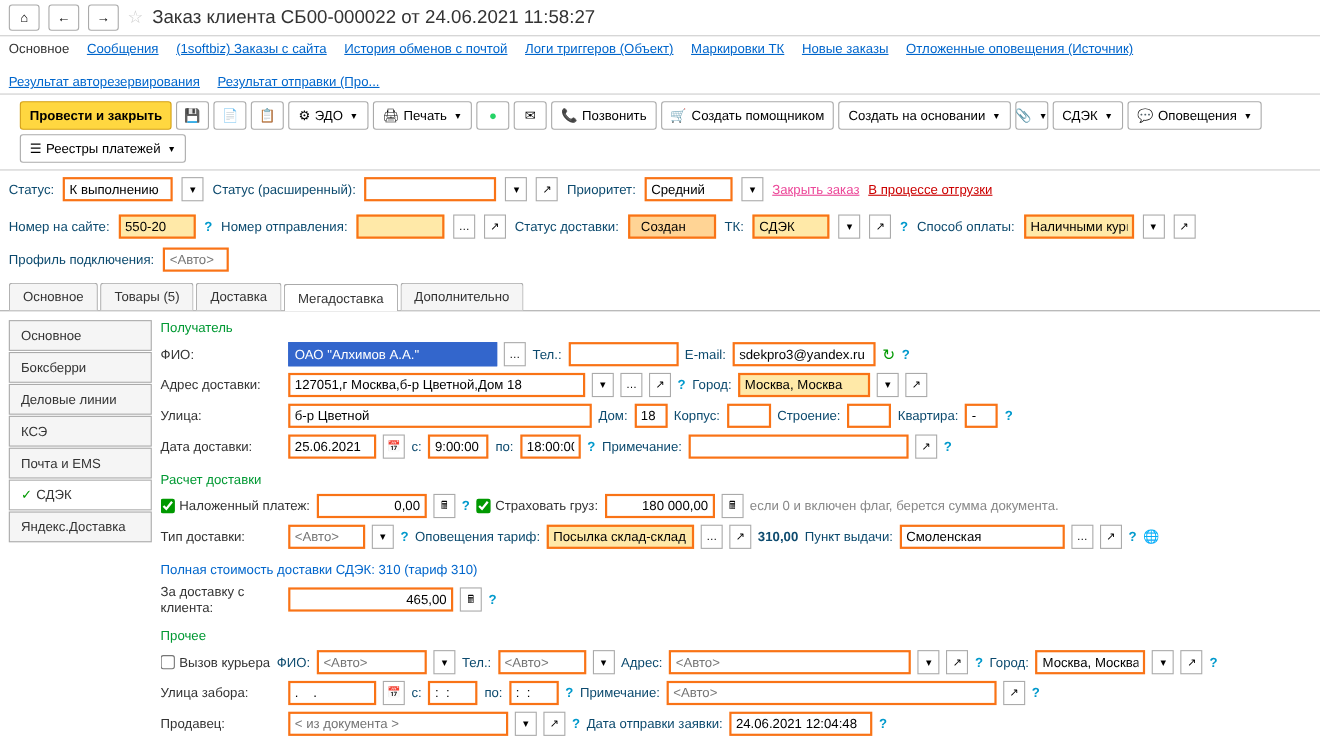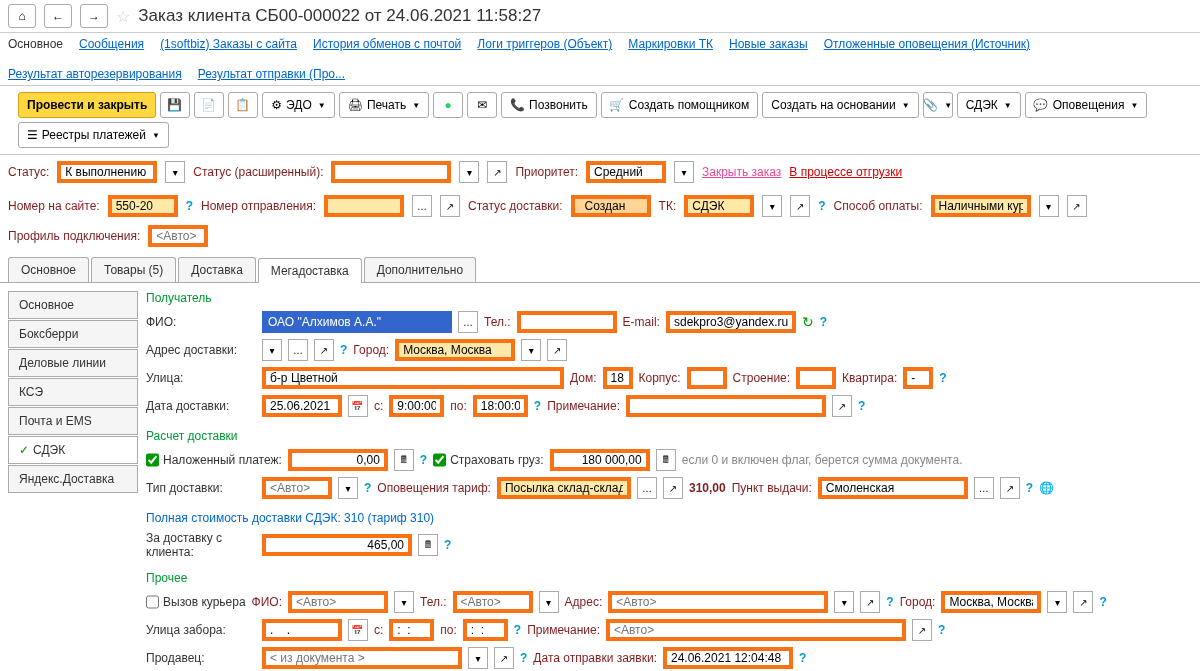--- a/index.html
+++ b/index.html
@@ -10,22 +10,22 @@
 .title { font-size: 17px; font-weight: normal; }
 .links-bar { padding: 4px 8px; border-bottom: 1px solid #ccc; display: flex; gap: 16px; flex-wrap: wrap; }
 .links-bar a { color: #0066cc; text-decoration: underline; cursor: pointer; }
 .links-bar .active { color: #333; text-decoration: none; }
 .toolbar { padding: 6px 18px; display: flex; gap: 4px; flex-wrap: wrap; align-items: center; border-bottom: 1px solid #ccc; }
 .btn { border: 1px solid #aaa; background: #fff; border-radius: 3px; padding: 4px 8px; cursor: pointer; display: inline-flex; align-items: center; gap: 4px; height: 26px; }
 .btn-yellow { background: #ffd740; border-color: #d4a017; font-weight: bold; }
 .btn-icon { width: 30px; justify-content: center; }
 .btn .arrow { font-size: 8px; margin-left: 2px; }
 .filter-row { padding: 6px 8px; display: flex; gap: 8px; align-items: center; flex-wrap: wrap; }
-.label { color: #7f1d1d; white-space: nowrap; }
-.input { border: 4px solid #f97316; padding: 2px 4px; height: 22px; background: #fff; }
+.label { color: #0c4a6e; white-space: nowrap; }
+.input { border: 2px solid #f97316; padding: 2px 4px; height: 22px; background: #fff; }
 .input-yellow { background: #ffe9a8; }
 .input-orange { background: #ffd495; }
 .input-blue { background: #a8c8ff; border: 2px solid #3366cc; }
 .small-btn { width: 20px; height: 22px; border: 1px solid #aaa; background: #fff; cursor: pointer; font-size: 10px; }
 .link-red { color: #cc0000; text-decoration: underline; cursor: pointer; }
 .link-blue { color: #ec4899; text-decoration: underline; cursor: pointer; }
 .tabs { display: flex; border-bottom: 1px solid #aaa; padding: 0 8px; margin-top: 4px; }
 .tab { padding: 5px 12px; border: 1px solid #aaa; border-bottom: none; margin-right: 2px; background: #f5f5f5; cursor: pointer; border-radius: 3px 3px 0 0; }
 .tab.active { background: #fff; position: relative; top: 1px; }
 .content { display: flex; padding: 8px; gap: 8px; }
@@ -158,32 +158,33 @@
         <button class="small-btn">…</button>
         <span class="label">Тел.:</span>
         <input class="input" style="width: 100px;">
         <span class="label">E-mail:</span>
         <input class="input" style="width: 130px;" value="sdekpro3@yandex.ru">
         <span class="refresh-icon">↻</span>
         <span class="help-icon">?</span>
       </div>
       <div class="field-row">
         <span class="field-label">Адрес доставки:</span>
+        <input class="input" style="width: 270px;" value="127051,г Москва,б-р Цветной,Дом 18">
         <button class="small-btn">▾</button>
         <button class="small-btn">…</button>
         <button class="small-btn">↗</button>
         <span class="help-icon">?</span>
         <span class="label">Город:</span>
         <input class="input input-yellow" style="width: 120px;" value="Москва, Москва">
         <button class="small-btn">▾</button>
         <button class="small-btn">↗</button>
       </div>
       <div class="field-row">
         <span class="field-label">Улица:</span>
-        <input class="input" style="width: 302px;" value="б-р Цветной">
+        <input class="input" style="width: 276px;" value="б-р Цветной">
         <span class="label">Дом:</span>
         <input class="input" style="width: 30px;" value="18">
         <span class="label">Корпус:</span>
         <input class="input" style="width: 40px;">
         <span class="label">Строение:</span>
         <input class="input" style="width: 40px;">
         <span class="label">Квартира:</span>
         <input class="input" style="width: 30px;" value="-">
         <span class="help-icon">?</span>
       </div>

